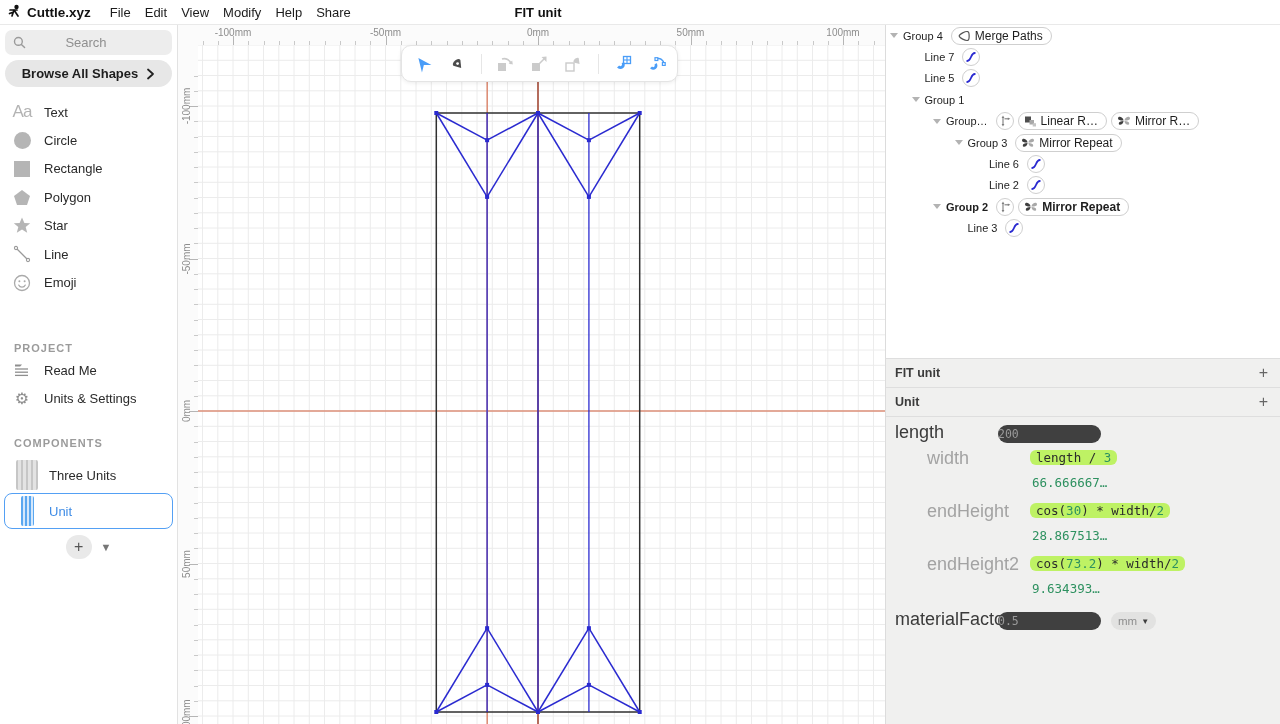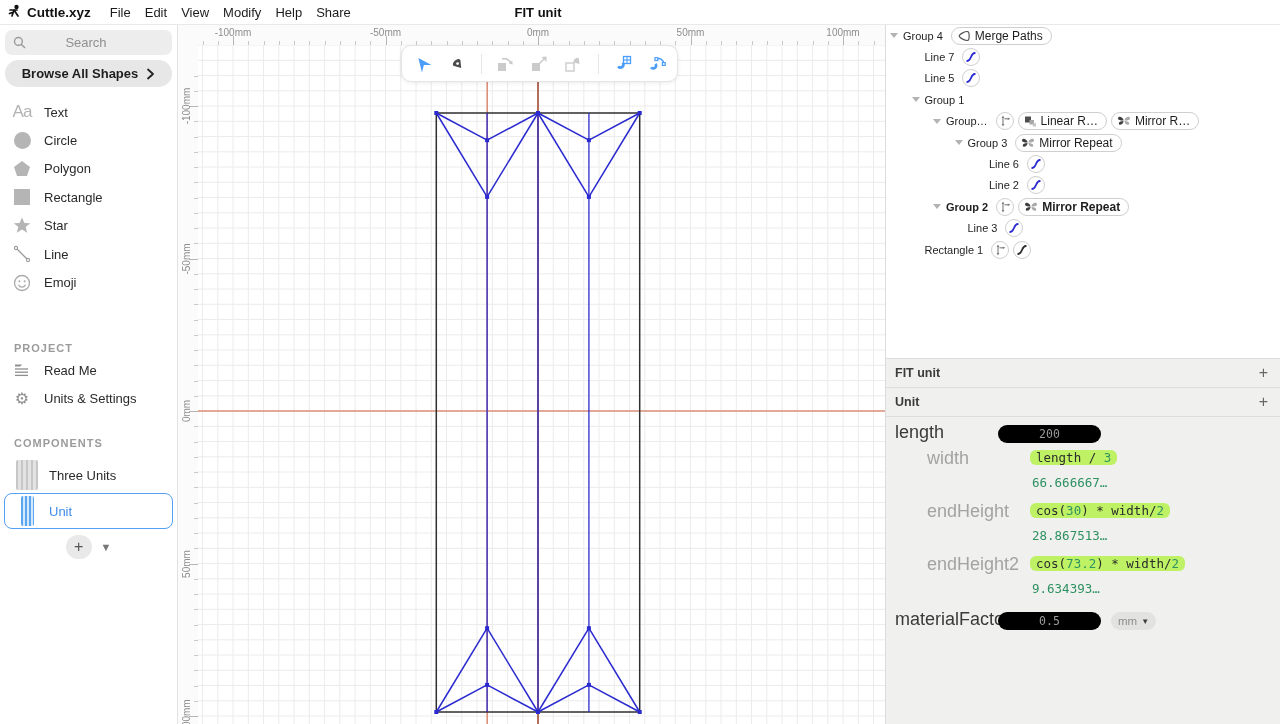--- a/index.html
+++ b/index.html
@@ -81,21 +81,21 @@
 
   .inspector { position:absolute; left:0; top:333px; right:0; bottom:0; background:#f0f0ef; border-top:1px solid #dedede; }
   .insp-header { height:29px; display:flex; align-items:center; justify-content:space-between;
     padding:0 12px 0 9px; border-bottom:1px solid #dedede; }
   .insp-header .t { font-weight:700; font-size:12.5px; color:#3b3b3b; }
   .insp-header .plus { font-size:16px; color:#666; cursor:pointer; line-height:1; }
   .param-row { display:flex; margin-top:2px; }
   .param-label { width:112px; padding-left:9px; font-size:18px; color:#3a3a3a; line-height:18px; }
   .param-label.derived { color:#a3a3a3; }
   .mono { font-family:"DejaVu Sans Mono", monospace; }
-  .num-pill { width:103px; height:18px; background:#000000; border-radius:9px; text-align:center;
+  .num-pill { width:103px; height:18px; background:#404040; border-radius:9px; 
     font-size:11.5px; color:#9a9a9a; line-height:18px; cursor:text; }
   .formula-block { width:250px; }
   .formula-pill { width:242px; height:22px; background:#bef264; border-radius:6px; padding:0 6px;
     font-size:12.5px; line-height:22px; color:#2b2b2b; overflow:hidden; white-space:nowrap; cursor:text; }
   .tok-num { color:#2e9160; }
   .formula-result { margin:6px 0 8px 2px; font-size:12.5px; color:#2e9160; }
   .unit-dd { margin-left:10px; height:18px; padding:0 7px; background:#e2e2e1; border-radius:9px;
     display:flex; align-items:center; gap:4px; font-size:11.5px; color:#8e8e8e; cursor:pointer; }
   .unit-dd .chev { font-size:8px; color:#3e3e3e; }
   .row-h26 { height:26px; align-items:center; }
@@ -153,31 +153,31 @@
         <span class="lbl">Text</span>
       </div>
       <div class="side-row">
         <span class="ic">
           <span style="width:17px;height:17px;border-radius:50%;background:#b5b5b5;display:inline-block"></span>
         </span>
         <span class="lbl">Circle</span>
       </div>
       <div class="side-row">
         <span class="ic">
+          <span style="width:16px;height:16px;background:#b5b5b5;display:inline-block"></span>
+        </span>
+        <span class="lbl">Rectangle</span>
+      </div>
+      <div class="side-row">
+        <span class="ic">
           <svg width="18" height="17" viewBox="0 0 18 17">
             <polygon points="9,1 17,7 14,16 4,16 1,7" fill="#b5b5b5"></polygon>
           </svg>
         </span>
         <span class="lbl">Polygon</span>
-      </div>
-      <div class="side-row">
-        <span class="ic">
-          <span style="width:16px;height:16px;background:#b5b5b5;display:inline-block"></span>
-        </span>
-        <span class="lbl">Rectangle</span>
       </div>
       <div class="side-row">
         <span class="ic">
           <svg width="18" height="17" viewBox="0 0 18 17">
             <polygon points="9,0.5 11.4,6 17.2,6.3 12.7,10 14.2,15.8 9,12.6 3.8,15.8 5.3,10 0.8,6.3 6.6,6" fill="#b5b5b5"></polygon>
           </svg>
         </span>
         <span class="lbl">Star</span>
       </div>
       <div class="side-row">
@@ -696,42 +696,20 @@
         <span class="caret-box"></span>
         <span class="tree-name">Line 3</span>
         <span class="badge-circle">
           <span style="display:flex">
             <svg width="12" height="12" viewBox="0 0 12 12">
               <path d="M2.2 10 C6.5 10 5.5 2 9.8 2" fill="none" stroke="#2a2ad0" stroke-width="1.8" stroke-linecap="round"></path>
             </svg>
           </span>
         </span>
       </div>
-      <div class="tree-row" style="padding-left: 25.5px;">
-        <span class="caret-box"></span>
-        <span class="tree-name">Rectangle 1</span>
-        <span class="badge-circle">
-          <span style="display:flex">
-            <svg width="12" height="12" viewBox="0 0 12 12">
-              <line x1="4" y1="2.2" x2="4" y2="9.8" stroke="#7d7d7d" stroke-width="1.1"></line>
-              <polygon points="4,0.5 2.6,3 5.4,3" fill="#7d7d7d"></polygon>
-              <polygon points="4,11.5 2.6,9 5.4,9" fill="#7d7d7d"></polygon>
-              <line x1="5.5" y1="3.8" x2="9.8" y2="3.8" stroke="#7d7d7d" stroke-width="1.1"></line>
-              <polygon points="11.3,3.8 8.8,2.5 8.8,5.1" fill="#7d7d7d"></polygon>
-            </svg>
-          </span>
-        </span>
-        <span class="badge-circle">
-          <span style="display:flex">
-            <svg width="12" height="12" viewBox="0 0 12 12">
-              <path d="M2.2 10 C6.5 10 5.5 2 9.8 2" fill="none" stroke="#2b2b2b" stroke-width="1.8" stroke-linecap="round"></path>
-            </svg>
-          </span>
-        </span>
-      </div>
     </div>
   <div class="inspector" id="inspector">
       <div class="insp-header">
         <span class="t">FIT unit</span>
         <span class="plus">+</span>
       </div>
       <div class="insp-header">
         <span class="t">Unit</span>
         <span class="plus">+</span>
       </div>

